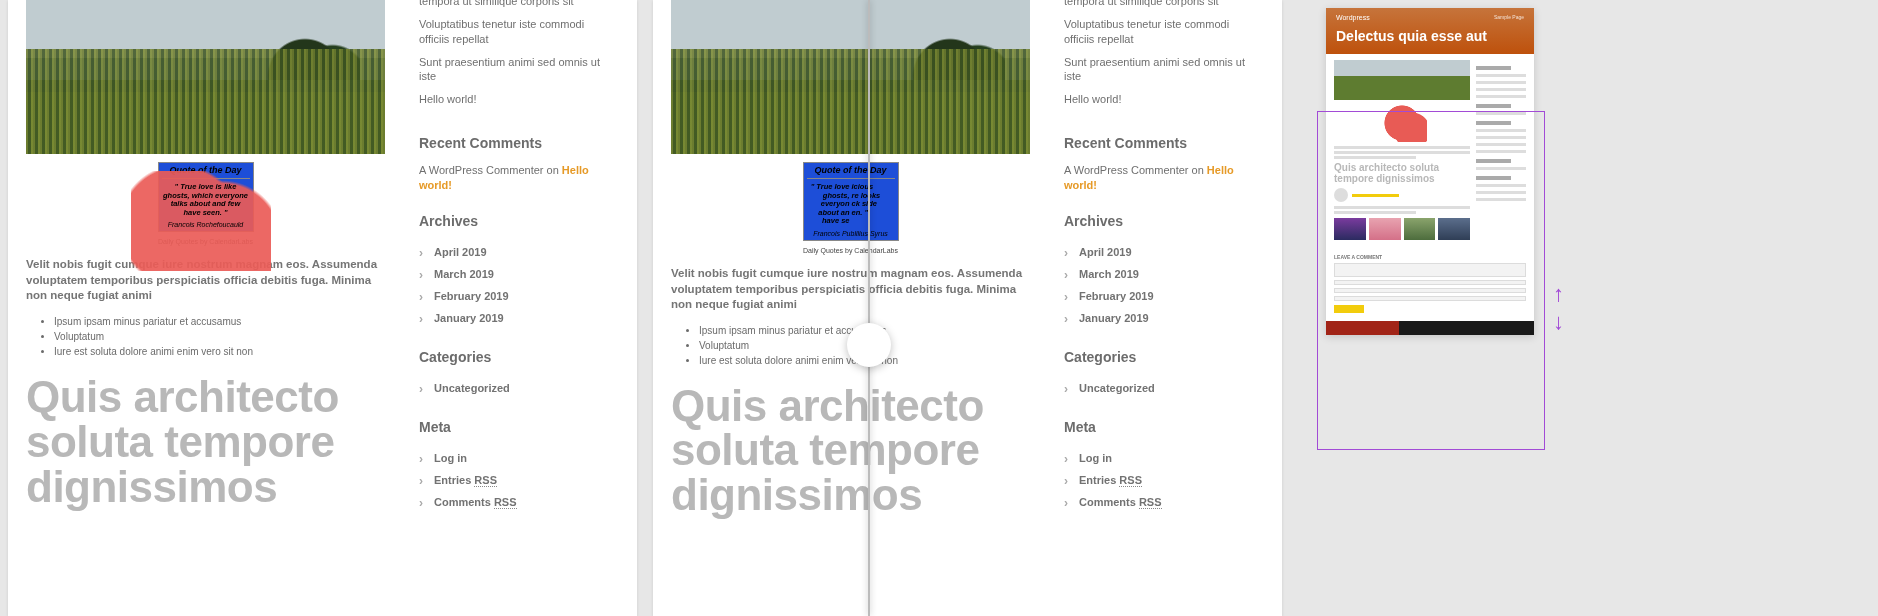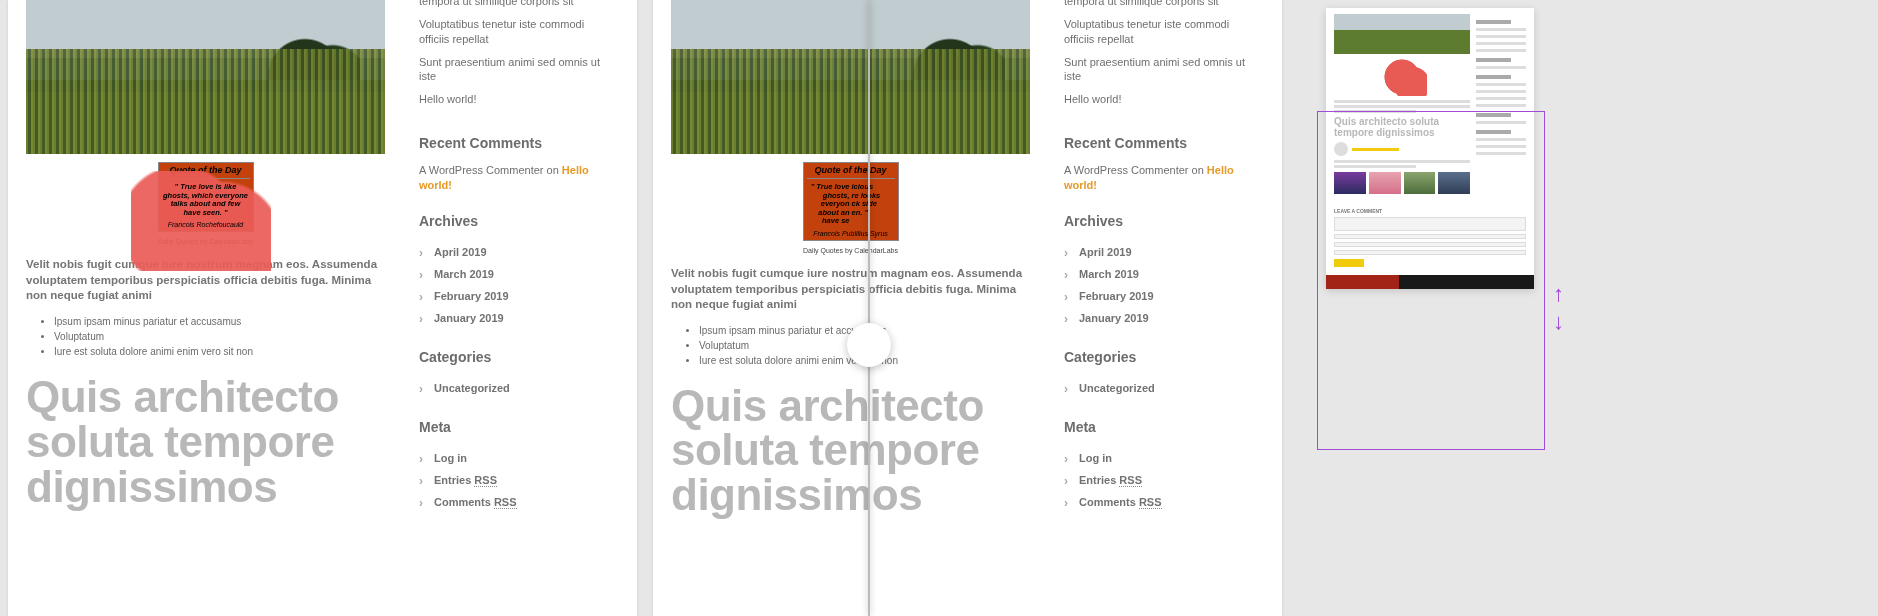--- a/index.html
+++ b/index.html
@@ -62,21 +62,21 @@
     position:absolute;right:25px;top:0;width:110px;height:52%;
     background:
       radial-gradient(circle at 50% 95%,#23361b 0 38%,transparent 40%),
       radial-gradient(circle at 75% 98%,#26401f 0 28%,transparent 30%);
   }
 
   .quote-card {
     margin: 8px auto 6px;
     width: 96px;
     border: 1px solid #888;
-    background: #c2410c;
+    background: #1d4ed8;
     font-size: 7.5px;
     text-align: center;
     padding: 3px;
     position: relative;
   }
   .quote-card .qt-title {
     font-weight: 700;
     font-style: italic;
     font-size: 9px;
     border-bottom: 1px solid #888;
@@ -379,20 +379,27 @@
     </div>
   </div>
 
   <div class="compare-handle" style="left:34.5%;">
     <div class="knob"></div>
   </div>
 </div>
 
 <div class="pane pane-thumb">
   <div class="thumb-card">
+    <div class="thumb-hero">
+      <div class="thumb-hero-top">
+        <span>Wordpress</span>
+        <span style="font-size:5px;opacity:.8;">Sample Page</span>
+      </div>
+      <div class="thumb-hero-title">Delectus quia esse aut</div>
+    </div>
     <div class="thumb-body">
       <div class="thumb-main">
         <div class="thumb-img"></div>
         <div class="thumb-red"></div>
         <div class="thumb-line"></div>
           <div class="thumb-line"></div>
           <div class="thumb-line sh"></div>
         <div class="thumb-h2">Quis architecto soluta tempore dignissimos</div>
         <div style="display:flex;gap:4px;align-items:center;margin:4px 0;">
           <div style="width:14px;height:14px;border-radius:50%;background:#ddd;"></div>

